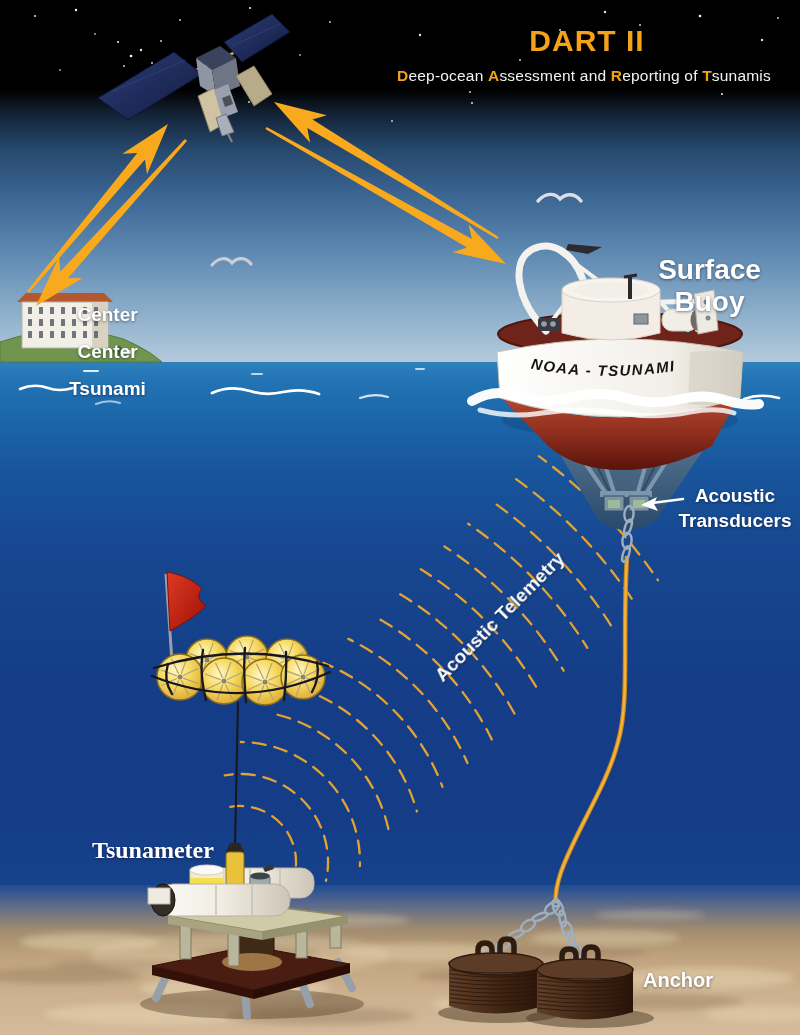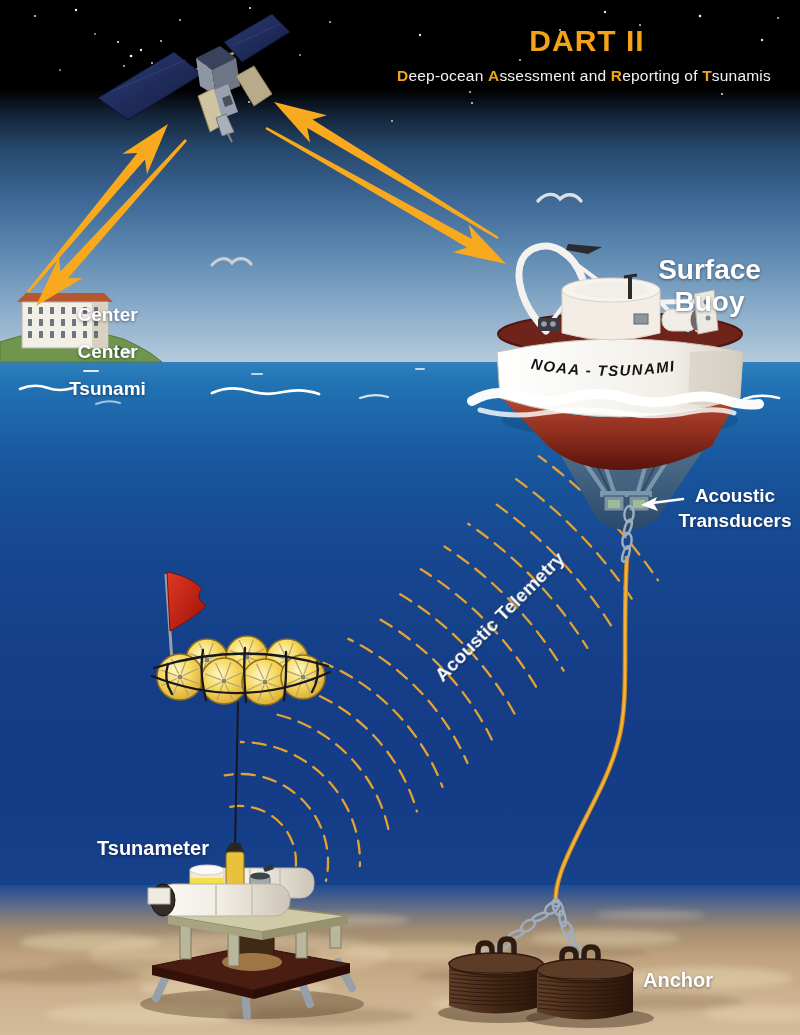--- a/index.html
+++ b/index.html
@@ -11,21 +11,21 @@
   #title{left:437px;top:24px;width:300px;font-size:30px;font-weight:800;
          color:var(--title-orange);letter-spacing:1px;text-shadow:0 1px 2px #000;}
   #subtitle{left:368px;top:61px;width:432px;font-size:15.5px;font-weight:normal;
             color:#f2f2f2;text-shadow:0 1px 2px #000;letter-spacing:.2px;margin-top:6px;}
   #subtitle .hl{color:var(--title-orange);font-weight:bold;}
   #twc-label{left:30px;top:296px;width:155px;font-size:19px;line-height:37px;}
   #surface-buoy-label{left:627px;top:254px;width:165px;font-size:28px;}
   #transducers-label{left:655px;top:483px;width:160px;font-size:19px;line-height:25px;}
   #telemetry-label{left:388px;top:606px;width:224px;font-size:19px;
                    transform:rotate(-45deg);transform-origin:center;}
-  #tsunameter-label{left:73px;top:837px;width:160px;font-size:20px;}
+  #tsunameter-label{left:73px;top:837px;width:160px;font-size:24px;font-family:Liberation Serif, serif;}
   #anchor-label{left:618px;top:969px;width:120px;font-size:20px;}
   .arrowpoly{fill:var(--accent);}
   .wavearc{stroke:var(--wave-orange);fill:none;stroke-width:2.3;stroke-linecap:round;}
   .chainlink{fill:none;stroke:#9fAEBC;stroke-width:2.4;}
   .foam{stroke:#fff;fill:none;stroke-linecap:round;}
   .net{stroke:#17171c;fill:none;stroke-width:2.3;stroke-linecap:round;}
   .tower{stroke:#f3f2ee;fill:none;stroke-linecap:round;stroke-linejoin:round;}
 </style>
 </head>
 <body>

